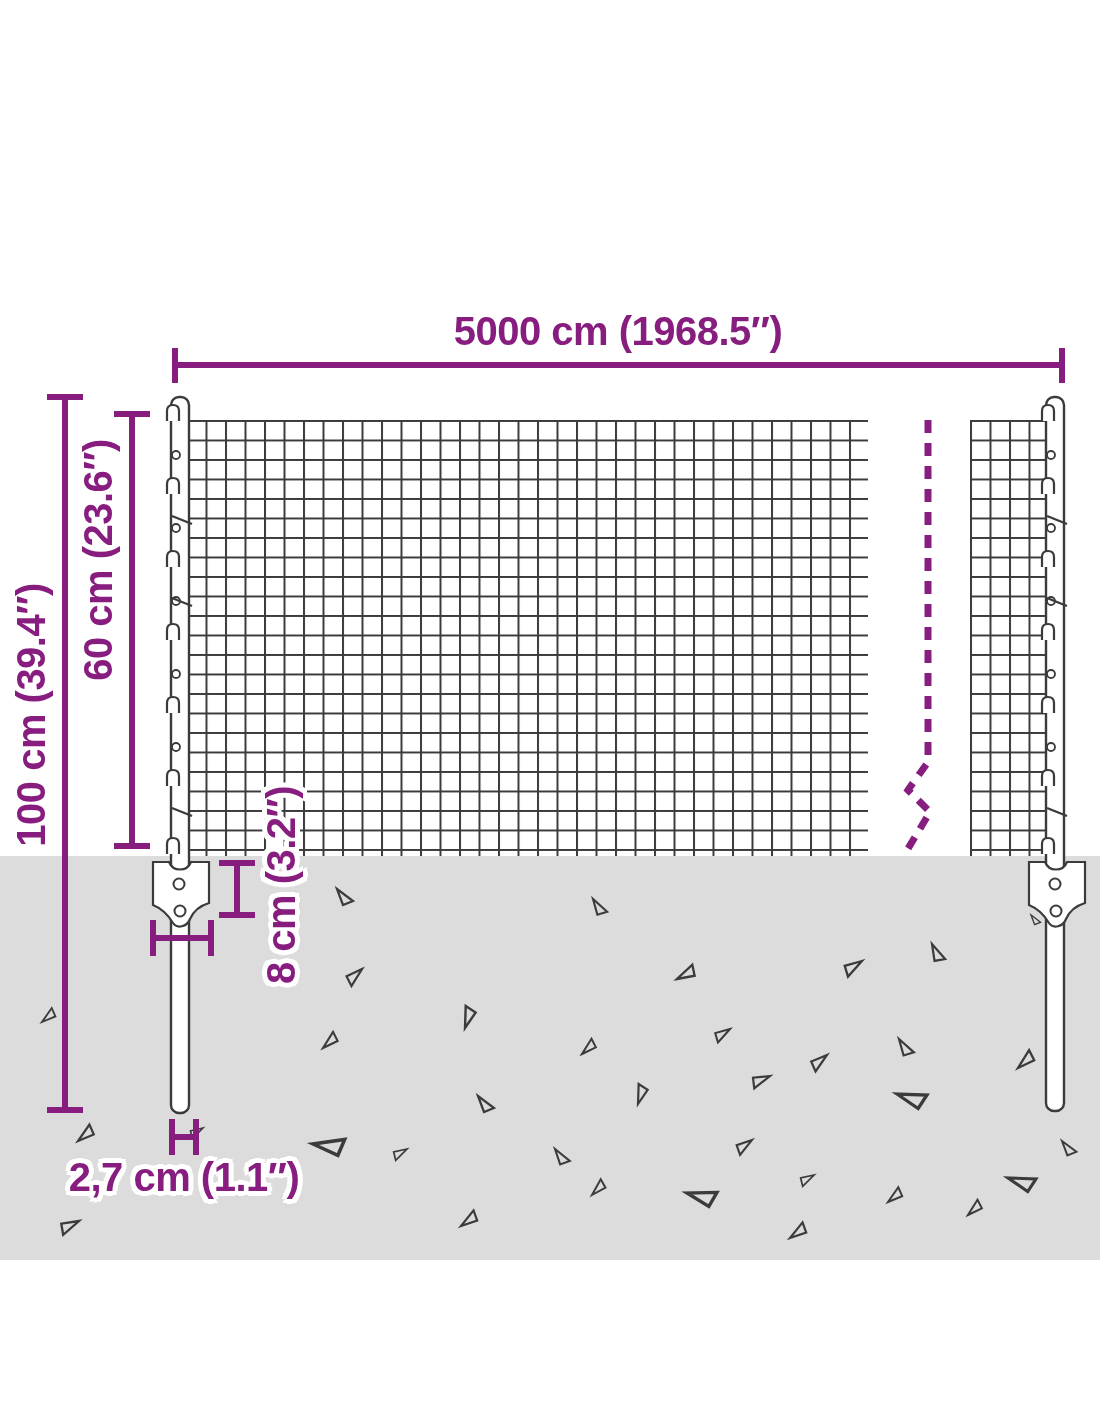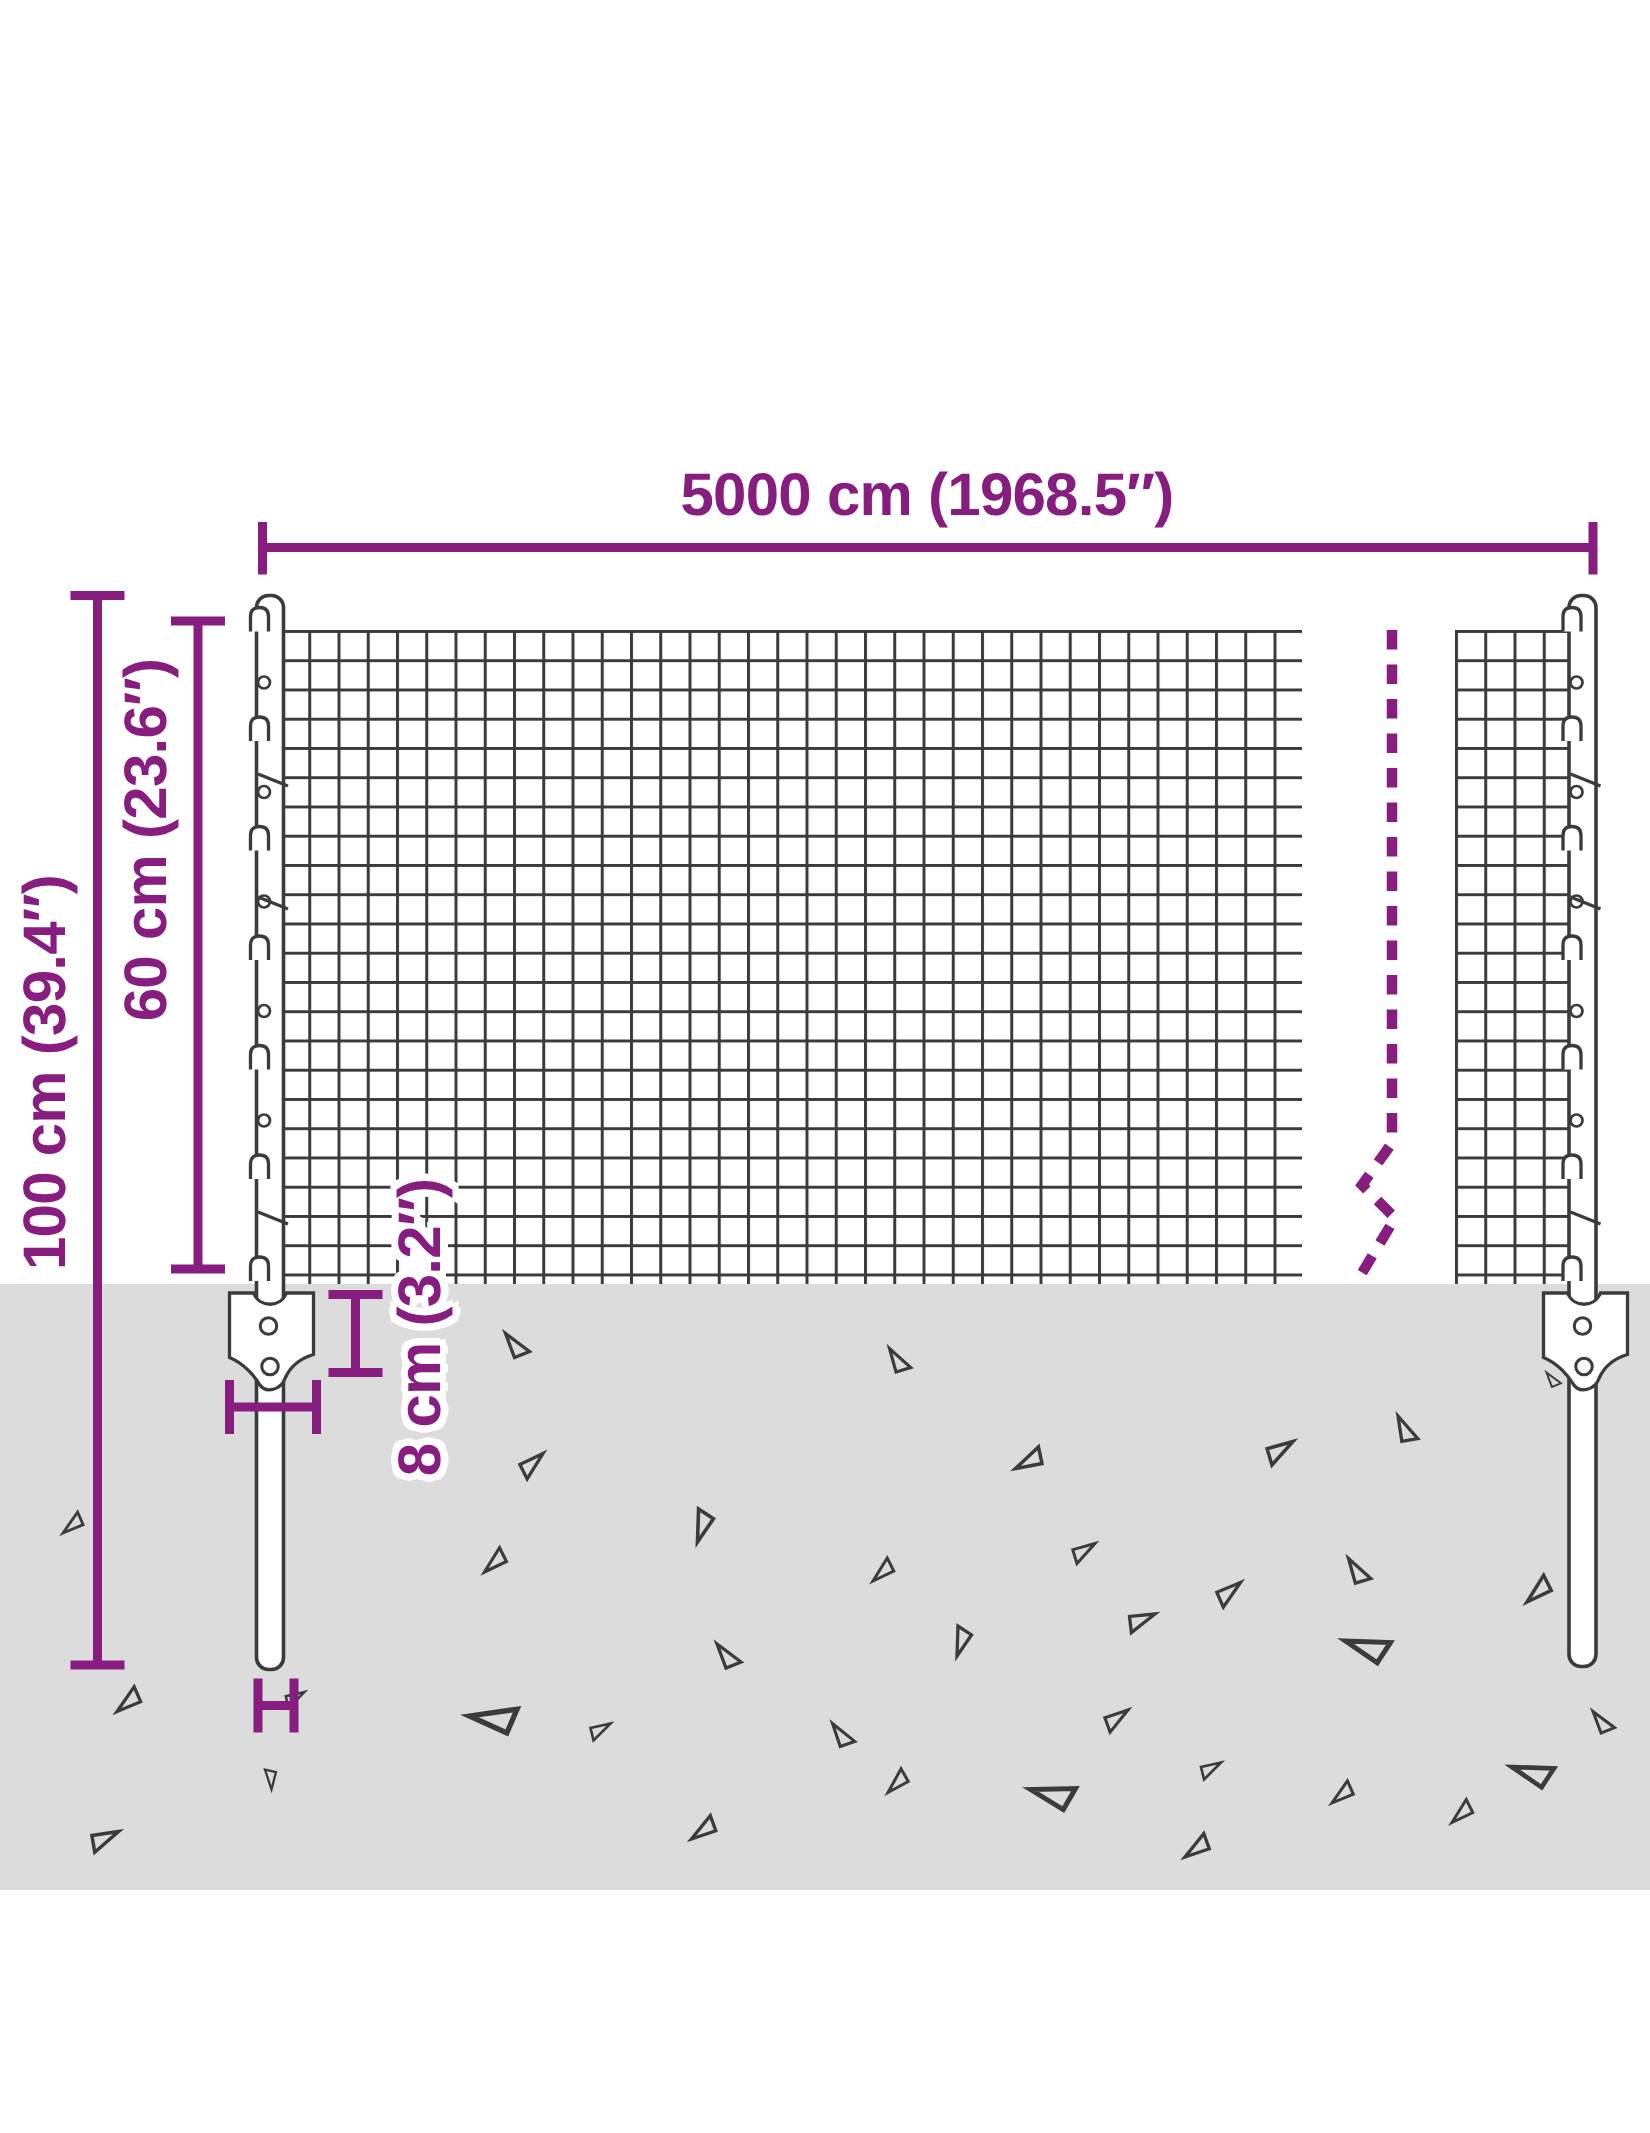--- a/index.html
+++ b/index.html
@@ -175,14 +175,15 @@
 
   <div class="dim-label" style="left:618px;top:331px;">5000 cm (1968.5″)</div>
 
   <div class="dim-label vertical" style="left:31px;top:715px;">100 cm (39.4″)</div>
 
   <div class="dim-label vertical" style="left:98px;top:560px;">60 cm (23.6″)</div>
 
   <div class="dim-label vertical" style="left:281px;top:885px;">8 cm (3.2″)</div>
 
 
+  <div class="dim-label" style="left:184px;top:1177px;">2,7 cm (1.1″)</div>
 
 </div>
 
 </body></html>

